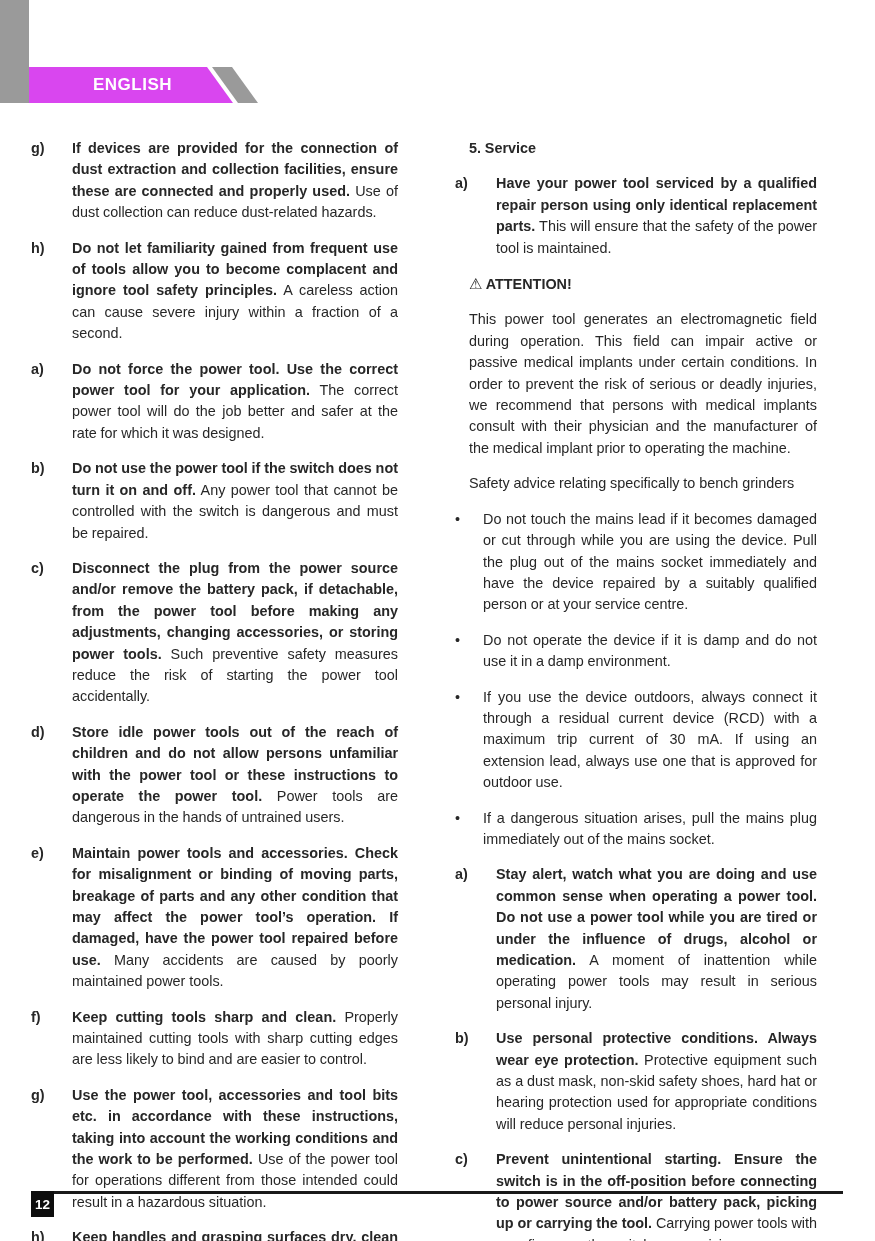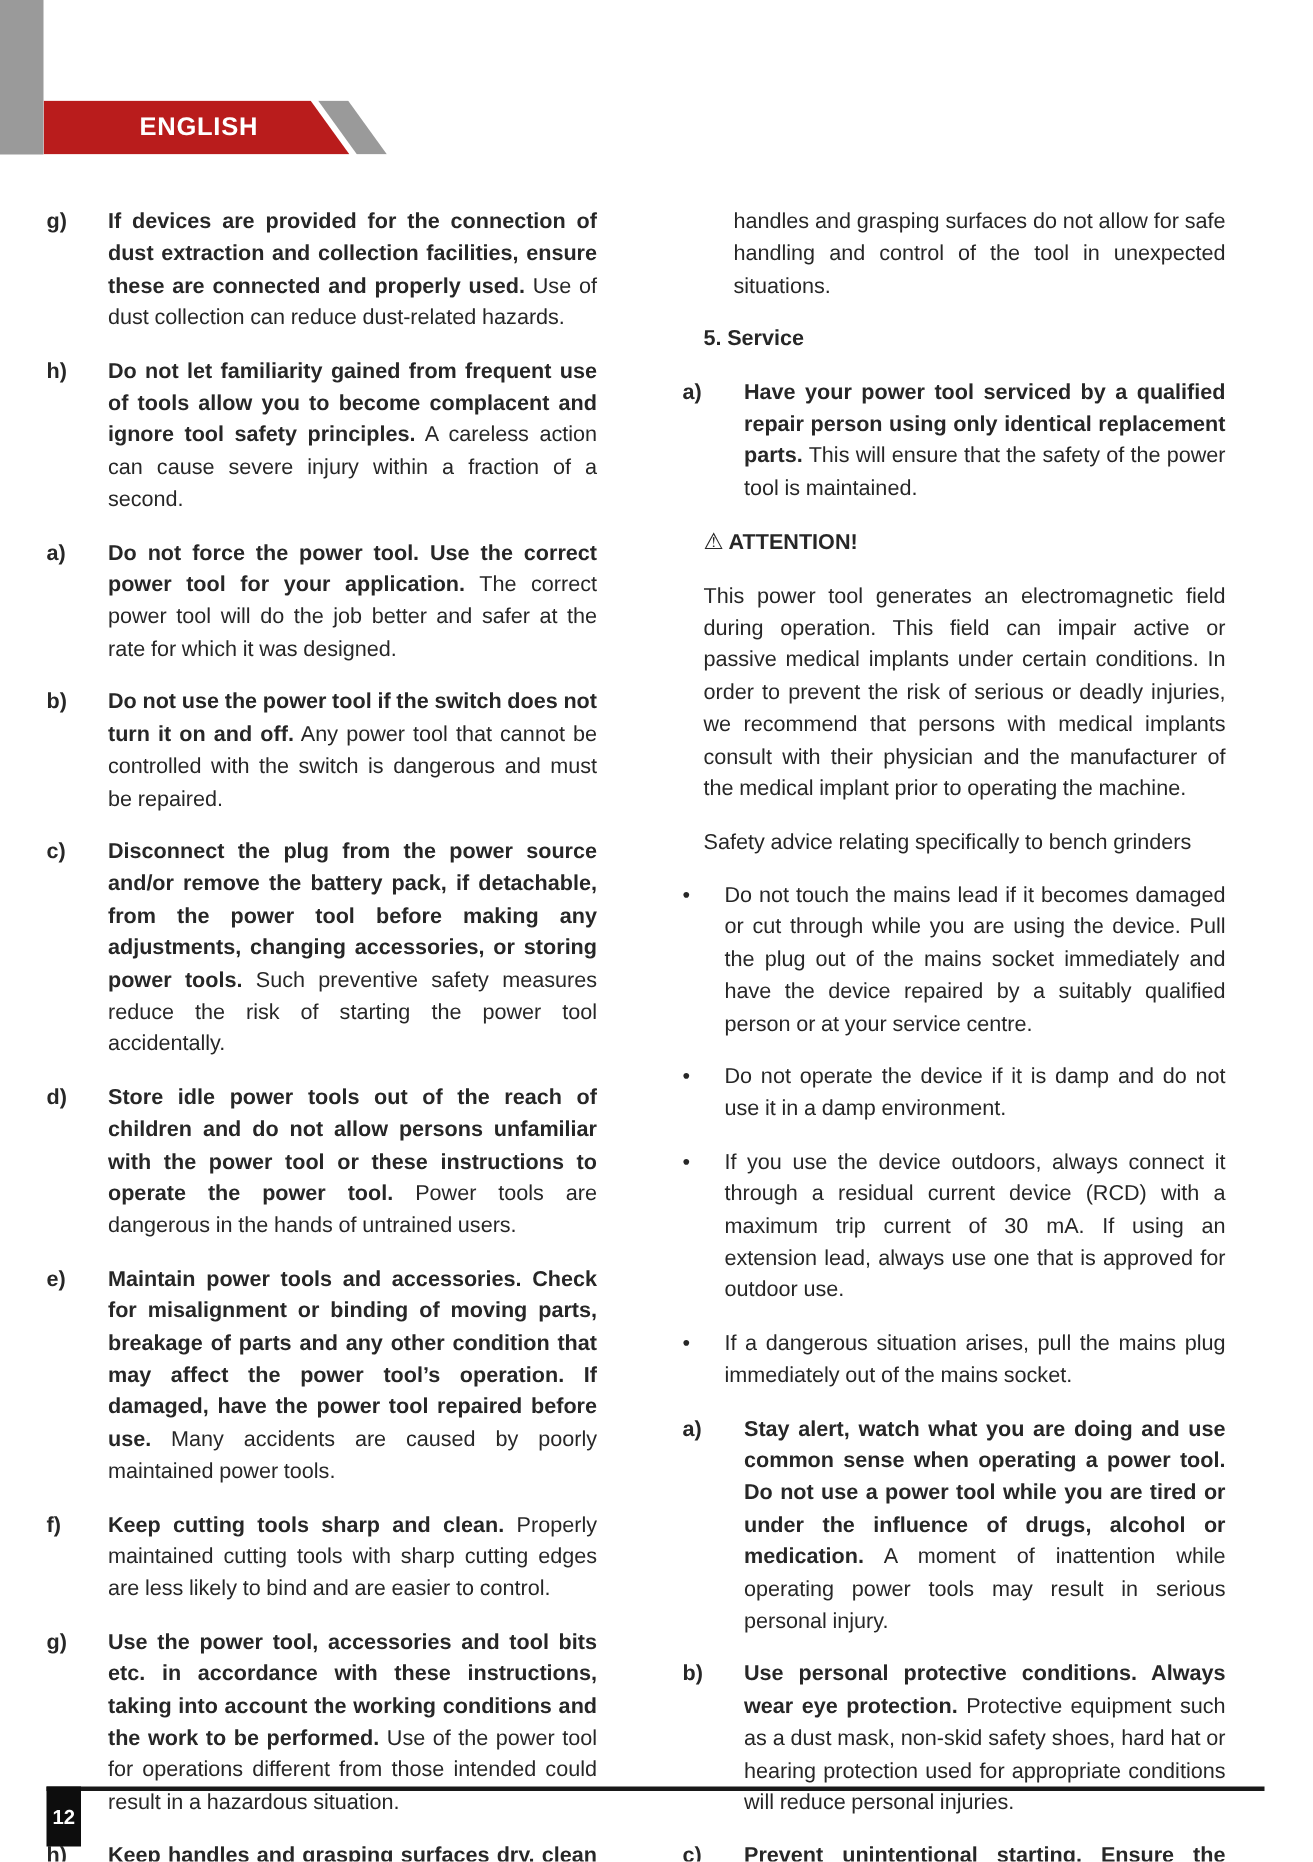--- a/index.html
+++ b/index.html
@@ -11,21 +11,21 @@
     position:relative;
     overflow:hidden;
   }
   
   .corner-bar{
     position:absolute;left:0;top:0;width:29px;height:103px;
     background:#9a9a9a;
   }
   .lang-band{
     position:absolute;left:29px;top:67px;width:204px;height:36px;
-    background:#b91c1c;
+    background:#d946ef;
     -webkit-clip-path:polygon(0 0,178px 0,204px 100%,0 100%);
     clip-path:polygon(0 0,178px 0,204px 100%,0 100%);
     display:flex;align-items:center;
   }
   .lang-band .lang-label{
     color:#ffffff;font-weight:700;font-size:17px;letter-spacing:.5px;
     margin-left:64px;
   }
   .lang-band-slash{
     position:absolute;left:212px;top:67px;width:51px;height:36px;
@@ -53,21 +53,21 @@
   .bullet{position:relative;padding-left:14px;}
   .bullet .marker{position:absolute;left:0;top:0;}
   .warn-heading{font-weight:700;margin-top:3px !important;}
   .warn-heading .warn-icon{font-weight:400;font-size:15px;}
   
   .footer-line{
     position:absolute;left:31px;top:1191px;width:812px;height:3px;
     background:#191919;
   }
   .page-num{
-    position:absolute;left:31px;top:1191px;width:23px;height:40px;
+    position:absolute;left:31px;top:1191px;width:23px;height:26px;
     background:#0d0d0d;color:#ffffff;
     font-weight:700;font-size:13.5px;
     display:flex;align-items:center;justify-content:center;
   }
 </style>
 </head>
 <body>
 
 <div class="corner-bar"></div>
 <div class="lang-band">
@@ -125,21 +125,20 @@
 
   <div class="li">
     <span class="marker">h)</span>
     <p><b>Keep handles and grasping surfaces dry, clean and free from oil and grease.</b> <span>Slippery</span></p>
   </div>
 
 </div>
 
 <div class="col col-right">
 
-  <p class="continuation">handles and grasping surfaces do not allow for safe handling and control of the tool in unexpected situations.</p>
 
   <p class="heading">5. Service</p>
 
   <div class="li">
     <span class="marker">a)</span>
     <p><b>Have your power tool serviced by a qualified repair person using only identical replacement parts.</b> <span>This will ensure that the safety of the power tool is maintained.</span></p>
   </div>
 
   <p class="warn-heading"><span class="warn-icon">⚠</span> <span>ATTENTION!</span></p>
 

